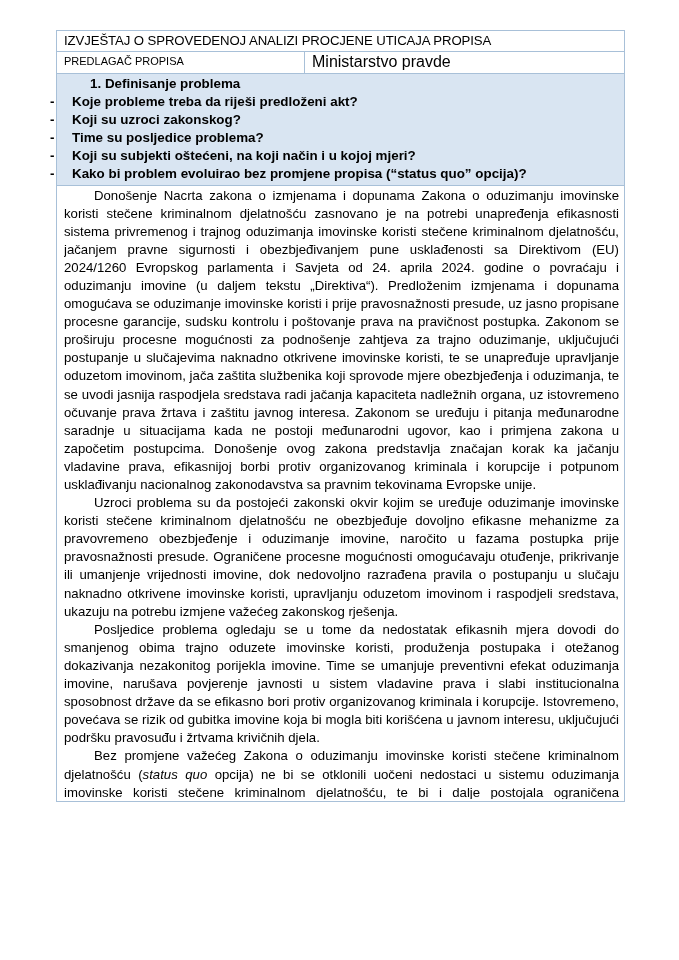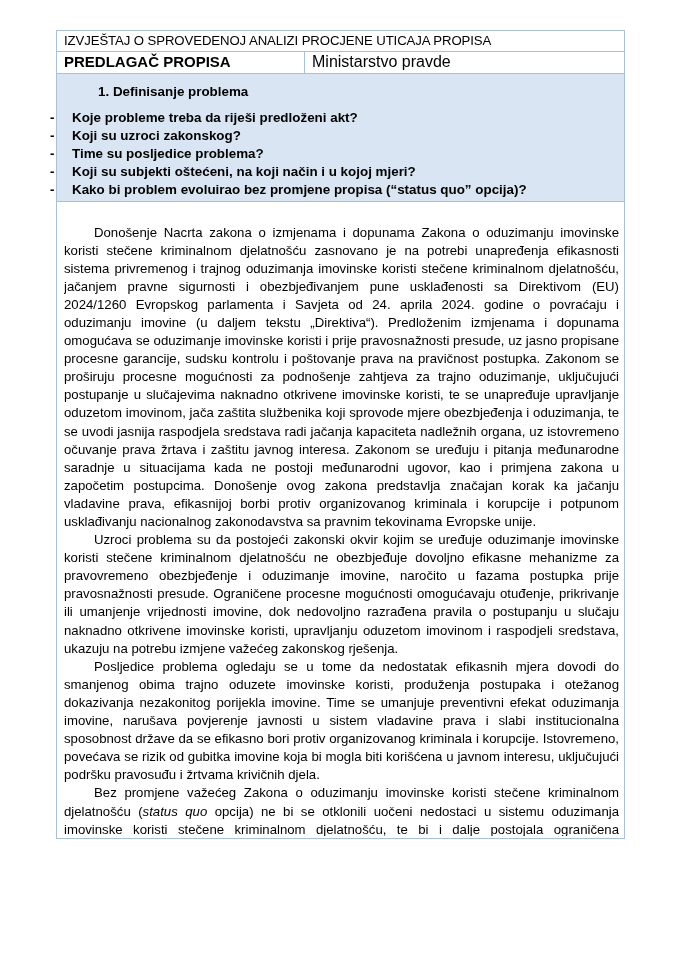--- a/index.html
+++ b/index.html
@@ -42,22 +42,22 @@
     font-weight: normal;
     font-size: 13.2px;
     letter-spacing: -0.1px;
     line-height: 17px;
     padding-top: 2px;
     padding-bottom: 2px;
   }
 
   .lbl-cell {
     width: 248px;
-    font-weight: bold;
-    font-size: 15px;
+    font-weight: normal;
+    font-size: 11px;
     line-height: 17.5px;
     padding-top: 2px;
     padding-bottom: 2px;
   }
   .val-cell {
     font-size: 16px;
     line-height: 17.5px;
     text-align: justify;
     text-justify: inter-word;
     padding-top: 2px;
@@ -71,21 +71,21 @@
   .q-cell {
     background: #d9e5f2;
     padding: 2px 4px 3px 0px;
     border: 1px solid #a8c0d8;
   }
   .q-heading {
     font-weight: bold;
     font-size: 13.4px;
     line-height: 18px;
     padding-left: 26px;
-    margin: 8px;
+    margin: 0;
   }
   .q-list {
     list-style: none;
     margin: 0;
     padding: 0;
   }
   .q-item {
     position: relative;
     font-weight: bold;
     font-size: 13.4px;
@@ -116,21 +116,20 @@
     text-align: justify;
     text-justify: inter-word;
     text-indent: 30px;
     hyphens: none;
   }
   .para i { }
 
   
   .clip-wrap {
     overflow: hidden;
-    margin-top: 21px;
   }
 </style>
 </head>
 <body>
 
 <div class="page">
 
   <table class="doc-table">
     <colgroup>
       <col style="width:248px">

